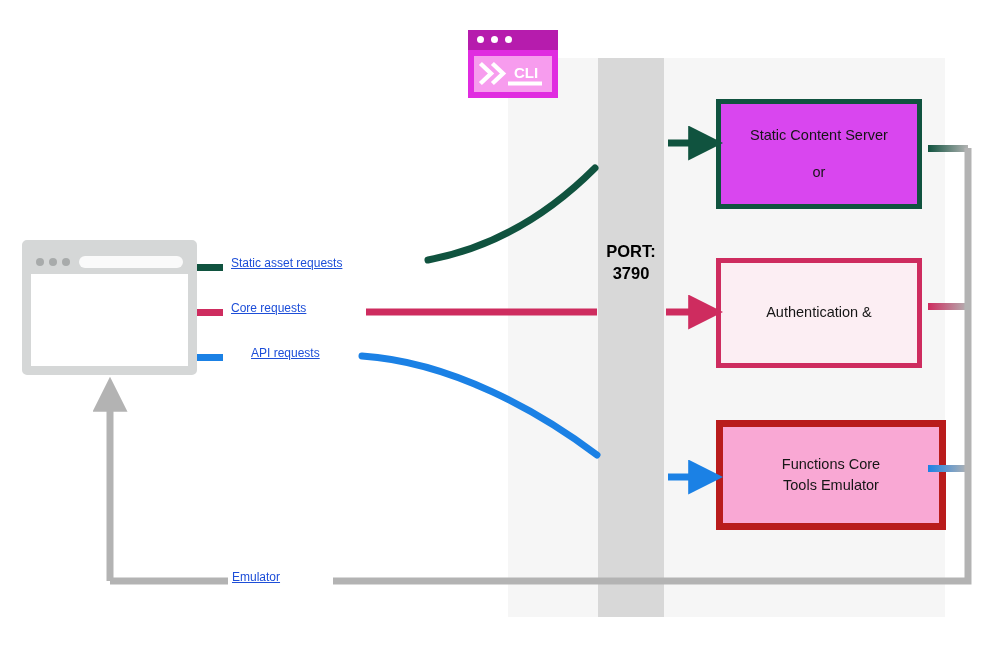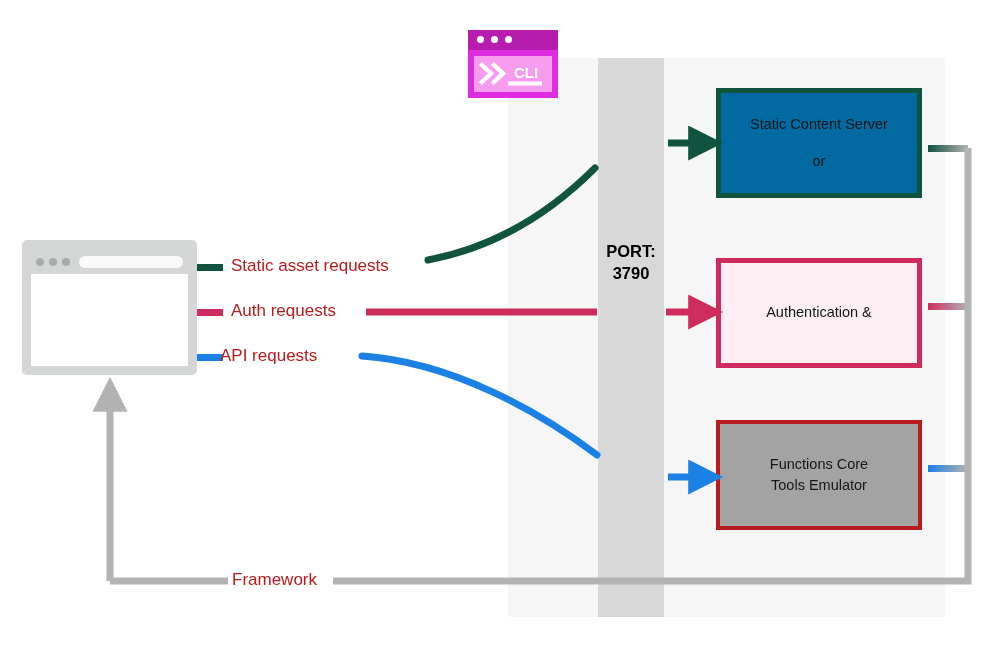--- a/index.html
+++ b/index.html
@@ -79,37 +79,37 @@
     display: flex;
     flex-direction: column;
     align-items: center;
     justify-content: center;
     text-align: center;
     font-size: 14.5px;
     color: #161616;
     line-height: 1.45;
   }
   #box-static {
-    left: 716px; top: 88px;
+    left: 716px; top: 99px;
     width: 206px; height: 110px;
     border: 5px solid #10533f;
-    background: #0369a1;
+    background: #d946ef;
     gap: 15px;
   }
   #box-auth {
     left: 716px; top: 258px;
     width: 206px; height: 110px;
     border: 5px solid #ce2c5f;
     background: #fceef3;
   }
   #box-func {
     left: 716px; top: 420px;
-    width: 206px; height: 110px;
-    border: 4px solid #b91c1c;
-    background: #a3a3a3;
+    width: 230px; height: 110px;
+    border: 7px solid #b91c1c;
+    background: #f9a8d4;
   }
 
   
   #cli-icon {
     left: 468px; top: 30px;
     width: 90px; height: 68px;
   }
   #cli-titlebar {
     left: 0; top: 0;
     width: 90px; height: 20px;
@@ -127,23 +127,24 @@
     background: #e02ce0;
   }
   #cli-screen {
     left: 6px; top: 26px;
     width: 78px; height: 36px;
     background: #f79cee;
   }
 
   
   .route-label {
-    font-size: 17px;
-    color: #b91c1c;
+    font-size: 12px;
+    color: #1d4ed8;
     white-space: nowrap;
+    text-decoration: underline;
   }
 
   svg.overlay {
     position: absolute;
     left: 0; top: 0;
     width: 1000px; height: 654px;
     pointer-events: none;
   }
 </style>
 </head>
@@ -244,17 +245,17 @@
     <rect x="928" y="145" width="40" height="7" fill="url(#fade-green)"></rect>
     <rect x="928" y="303" width="40" height="7" fill="url(#fade-pink)"></rect>
     <rect x="928" y="465" width="40" height="7" fill="url(#fade-blue)"></rect>
 
     <path d="M968,148 L968,581 L333,581" stroke="#b3b3b3" stroke-width="7" fill="none" stroke-linejoin="miter"></path>
     <line x1="228" y1="581" x2="110" y2="581" stroke="#b3b3b3" stroke-width="7"></line>
     <path d="M110,581 L110,395" stroke="#b3b3b3" stroke-width="7" fill="none" marker-end="url(#ah-gray)"></path>
   </svg>
 
   <div class="abs route-label" style="left:231px; top:256px;">Static asset requests</div>
-  <div class="abs route-label" style="left:231px; top:301px;">Auth requests</div>
-  <div class="abs route-label" style="left:220px; top:346px;">API requests</div>
-  <div class="abs route-label" style="left:232px; top:570px;">Framework</div>
+  <div class="abs route-label" style="left:231px; top:301px;">Core requests</div>
+  <div class="abs route-label" style="left:251px; top:346px;">API requests</div>
+  <div class="abs route-label" style="left:232px; top:570px;">Emulator</div>
 
 </div>
 
 </body></html>

